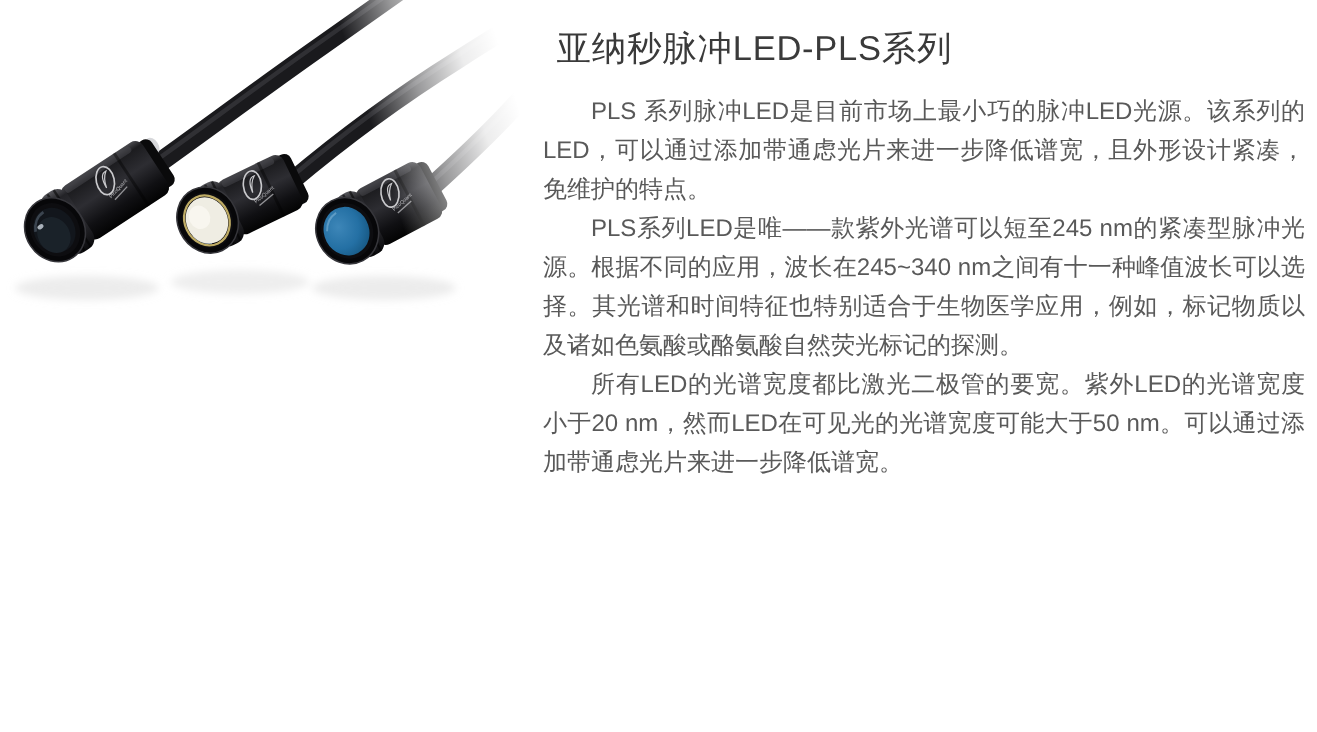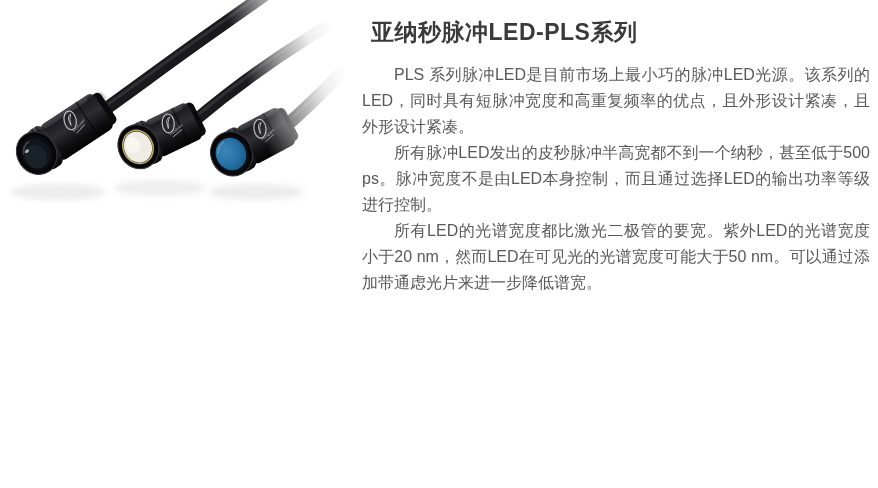--- a/index.html
+++ b/index.html
@@ -7,21 +7,21 @@
     position:relative; width:878px; height:488px;
     background:#ffffff; overflow:hidden;
     font-family:"Liberation Sans","DejaVu Sans",sans-serif;
   }
   .photo { position:absolute; left:0; top:0; width:370px; height:310px; margin:0; }
   .content {
     position:absolute; left:362px; top:16px; width:508px;
   }
   .title {
     margin:0 0 14px 9px;
-    font-size:23px; line-height:32px; font-weight:700;
+    font-size:23px; line-height:32px; font-weight:400;
     color:#3a3a3a; letter-spacing:0.5px;
   }
   .body-para {
     margin:0;
     font-size:16px; line-height:26px;
     color:#595959;
     text-align:justify;
     text-indent:2em;
   }
 </style>
@@ -142,18 +142,18 @@
           <rect x="-5" y="13" width="12" height="0.9" fill="#a8a8ac" opacity="0.85"></rect>
         </g>
       </g>
 
       <rect x="150" y="0" width="220" height="175" fill="url(#gFade)"></rect>
     </svg>
   </figure>
 
   <section class="content">
     <h1 class="title">亚纳秒脉冲LED-PLS系列</h1>
-    <p class="body-para">PLS 系列脉冲LED是目前市场上最小巧的脉冲LED光源。该系列的 LED，同时具有短脉冲宽度和高重复频率的优点，且外形设计紧凑，且外形设计紧凑。</p>
-    <p class="body-para">所有脉冲LED发出的皮秒脉冲半高宽都不到一个纳秒，甚至低于500 ps。脉冲宽度不是由LED本身控制，而且通过选择LED的输出功率等级进行控制。</p>
+    <p class="body-para">PLS 系列脉冲LED是目前市场上最小巧的脉冲LED光源。该系列的 LED，可以通过添加带通虑光片来进一步降低谱宽，且外形设计紧凑，免维护的特点。</p>
+    <p class="body-para">PLS系列LED是唯——款紫外光谱可以短至245 nm的紧凑型脉冲光源。根据不同的应用，波长在245~340 nm之间有十一种峰值波长可以选择。其光谱和时间特征也特别适合于生物医学应用，例如，标记物质以及诸如色氨酸或酪氨酸自然荧光标记的探测。</p>
     <p class="body-para">所有LED的光谱宽度都比激光二极管的要宽。紫外LED的光谱宽度小于20 nm，然而LED在可见光的光谱宽度可能大于50 nm。可以通过添加带通虑光片来进一步降低谱宽。</p>
   </section>
 
 </div>
 
 </body></html>

